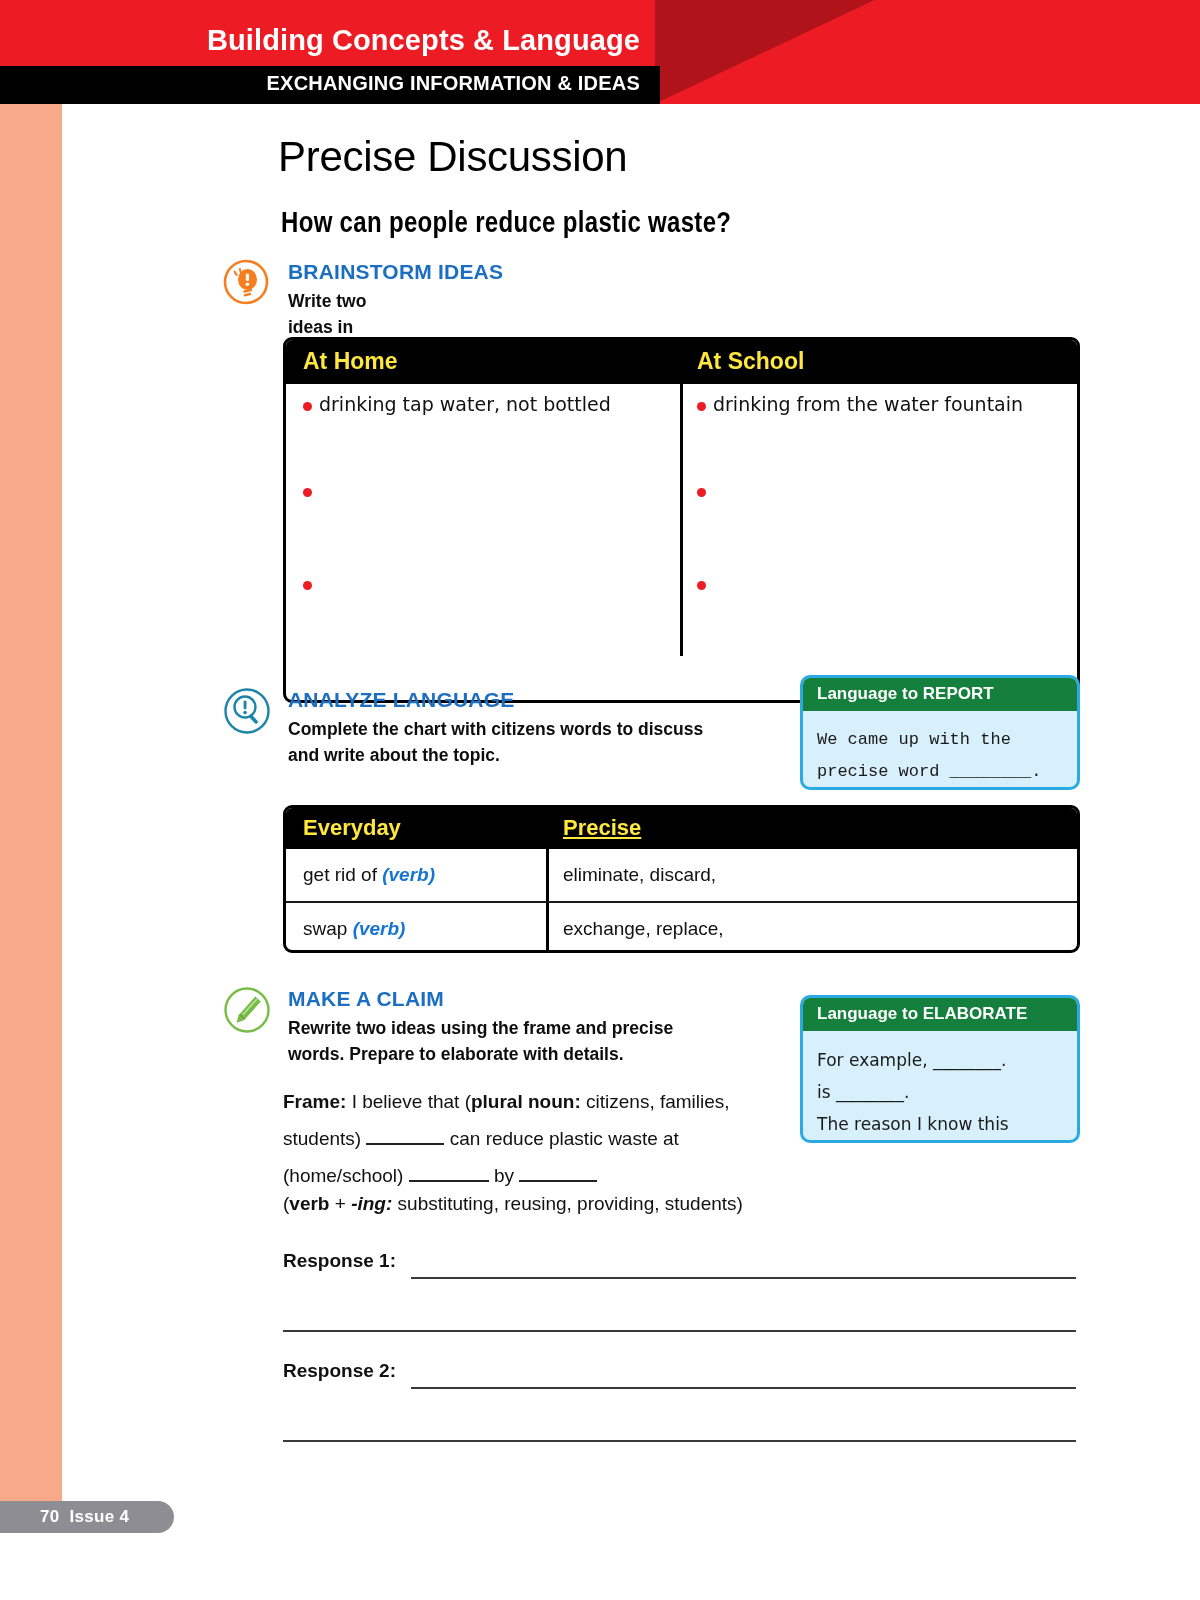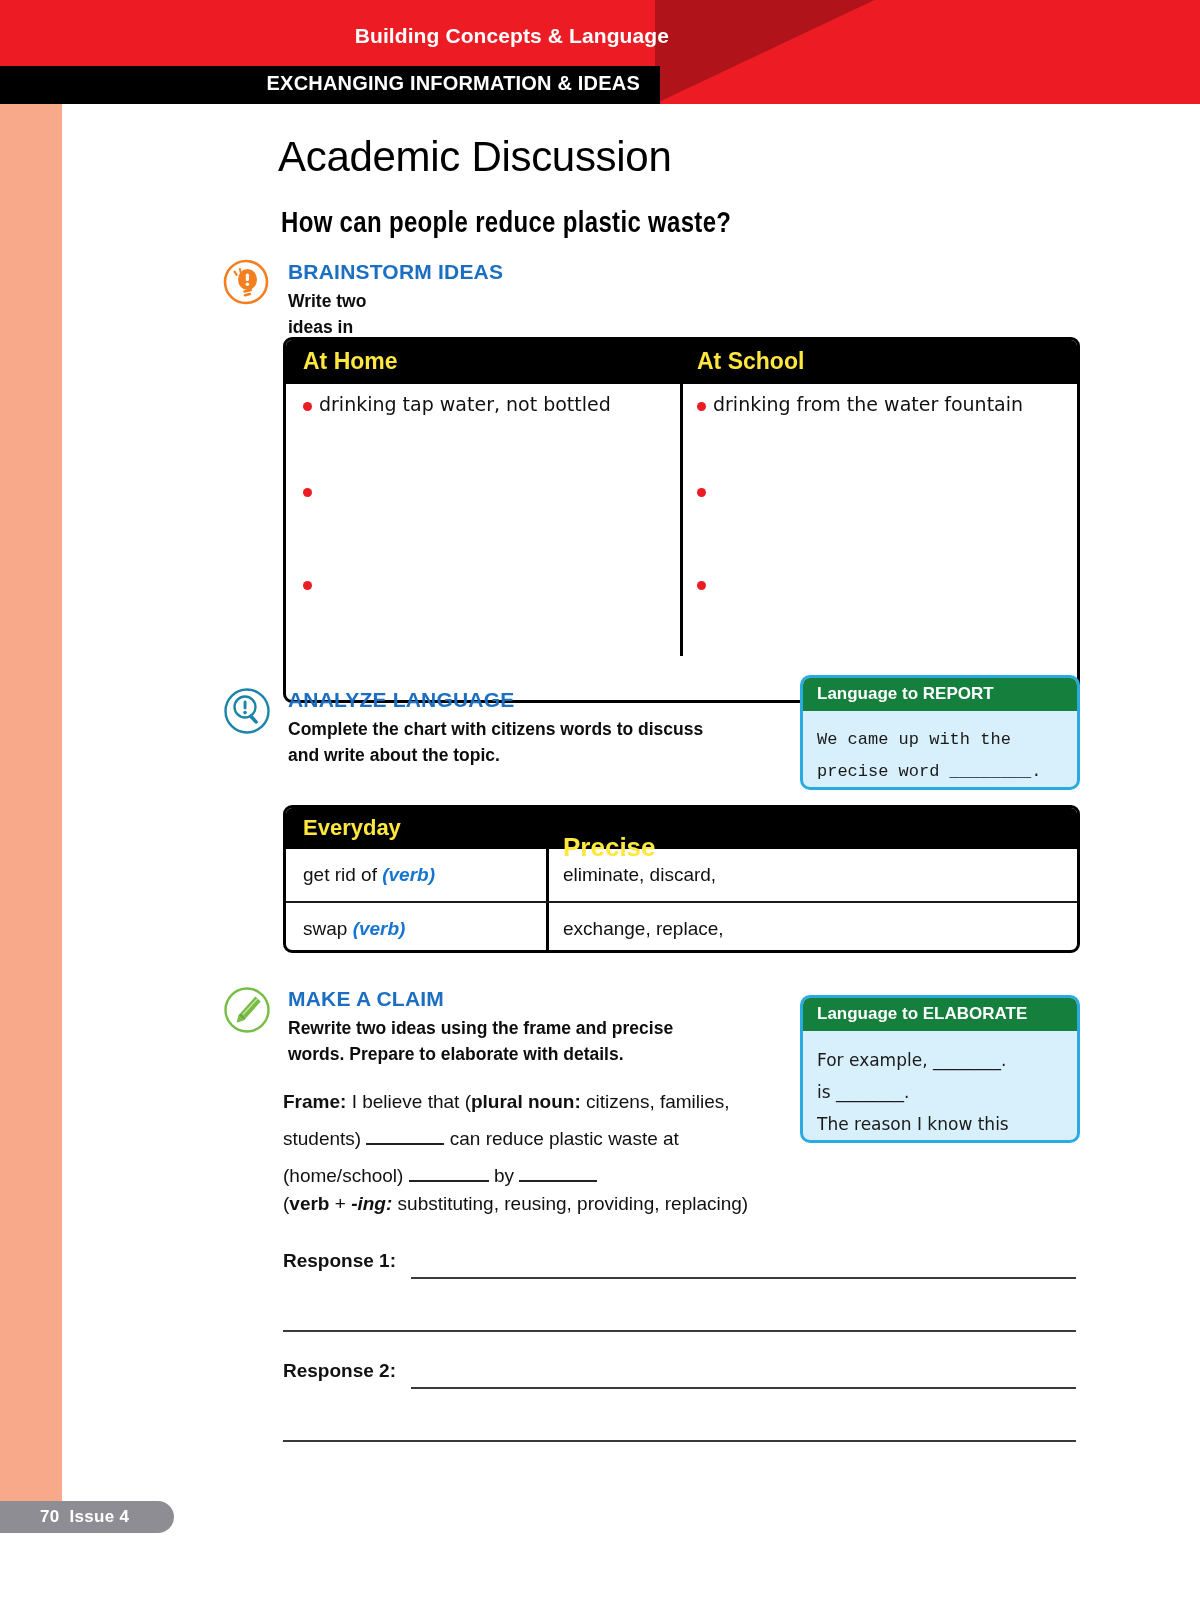--- a/index.html
+++ b/index.html
@@ -18,21 +18,21 @@
   .hdr-black-bar{
     position:absolute;left:0;top:66px;width:660px;height:38px;background:#000000;
   }
   .hdr-tri{
     position:absolute;left:655px;top:0;width:220px;height:104px;
     background:linear-gradient(to bottom right,#B01319 0%,#B01319 49.6%,#ED1C24 50.2%,#ED1C24 100%);
   }
   .hdr-title{
     position:absolute;left:0;top:24px;width:640px;
     text-align:right;
-    color:#ffffff;font-size:21px;font-weight:bold;letter-spacing:.1px;padding-left:29px;
+    color:#ffffff;font-size:29px;font-weight:bold;letter-spacing:.1px;
   }
   .hdr-sub{
     position:absolute;left:0;top:72px;width:640px;
     text-align:right;
     color:#ffffff;font-size:20px;font-weight:bold;letter-spacing:.2px;
   }
 
   
   .sidebar{
     position:absolute;left:0;top:104px;width:62px;height:1400px;background:#F7A98A;
@@ -138,21 +138,21 @@
 <div class="header">
   <div class="hdr-red-top"></div>
   <div class="hdr-tri"></div>
   <div class="hdr-black-bar"></div>
   <div class="hdr-title">Building Concepts &amp; Language</div>
   <div class="hdr-sub">EXCHANGING INFORMATION &amp; IDEAS</div>
 </div>
 
 <div class="sidebar"></div>
 
-<div class="page-title">Academic Discussion</div>
+<div class="page-title">Precise Discussion</div>
 <div class="page-question">How can people reduce plastic waste?</div>
 
 <div class="sect" style="left:222px;top:258px;">
   <div class="sect-icon">
     <svg width="48" height="48" viewBox="0 0 48 48">
       <circle cx="24" cy="24" r="21" fill="none" stroke="#F57F20" stroke-width="2.6"></circle>
       <ellipse cx="25.5" cy="21.5" rx="9.5" ry="10.5" fill="#F57F20"></ellipse>
       <rect x="21" y="31.5" width="9" height="2.6" rx="1.3" fill="#F57F20" transform="rotate(-14 25 32)"></rect>
       <rect x="21.5" y="35.5" width="7.5" height="2.4" rx="1.2" fill="#F57F20" transform="rotate(-14 25 36)"></rect>
       <rect x="23.8" y="15.5" width="3.2" height="7.5" rx="1.6" fill="#fff"></rect>
@@ -208,21 +208,21 @@
   <div class="lang-hd">Language to REPORT</div>
   <div class="lang-body" style="top:38px;font-family:Liberation Mono, monospace;">
     <div>We came up with the</div>
     <div>precise word ________.</div>
   </div>
 </div>
 
 <div class="tbl" style="left:283px;top:805px;width:797px;height:148px;">
   <div class="tbl-head" style="height:41px;">
     <div class="th" style="left:17px;top:7px;font-size:22px;">Everyday</div>
-    <div class="th" style="left:277px;top:24px;font-size:26px;">Precise</div>
+    <div class="th" style="left:277px;top:7px;font-size:22px;text-decoration:underline;">Precise</div>
   </div>
   <div class="vdiv" style="left:260px;top:0;width:3px;height:142px;"></div>
   <div class="hdiv" style="left:0;top:93px;width:791px;height:2px;"></div>
 
   <div class="cell-txt" style="left:17px;top:56px;">
     <span>get rid of </span><span class="verb">(verb)</span>
   </div>
   <div class="cell-txt" style="left:277px;top:56px;">eliminate, discard,</div>
 
   <div class="cell-txt" style="left:17px;top:110px;">
@@ -257,21 +257,21 @@
     <div>is ________.</div>
     <div>The reason I know this</div>
   </div>
 </div>
 
 <div class="frame-p">
   <b>Frame:</b><span> I believe that (</span><b>plural noun:</b><span> citizens, families, students) </span><span class="ul" style="width:78px;"></span><span> can reduce plastic waste at (home/school) </span><span class="ul" style="width:80px;"></span><span> by </span><span class="ul" style="width:78px;"></span>
 </div>
 
 <div class="verbing">
-  <span>(</span><b>verb</b><span> + </span><i>-ing:</i><span> substituting, reusing, providing, replacing)</span>
+  <span>(</span><b>verb</b><span> + </span><i>-ing:</i><span> substituting, reusing, providing, students)</span>
 </div>
 
 <div class="resp-label" style="left:283px;top:1250px;">Response 1:</div>
 <div class="resp-line" style="left:411px;top:1277px;width:665px;"></div>
 <div class="resp-line" style="left:283px;top:1330px;width:793px;"></div>
 
 <div class="resp-label" style="left:283px;top:1360px;">Response 2:</div>
 <div class="resp-line" style="left:411px;top:1387px;width:665px;"></div>
 <div class="resp-line" style="left:283px;top:1440px;width:793px;"></div>
 

